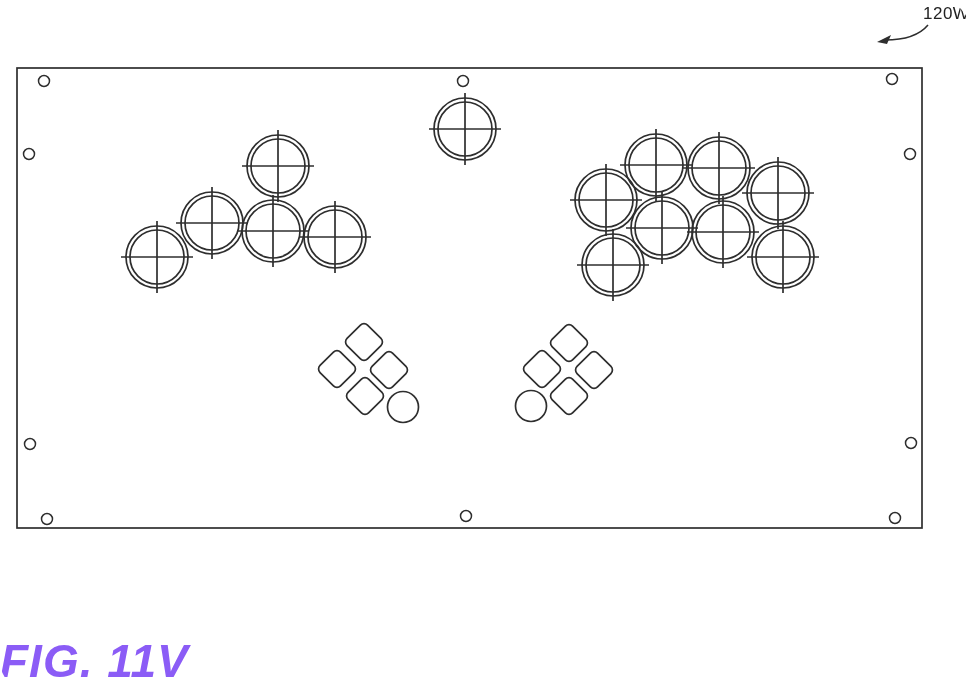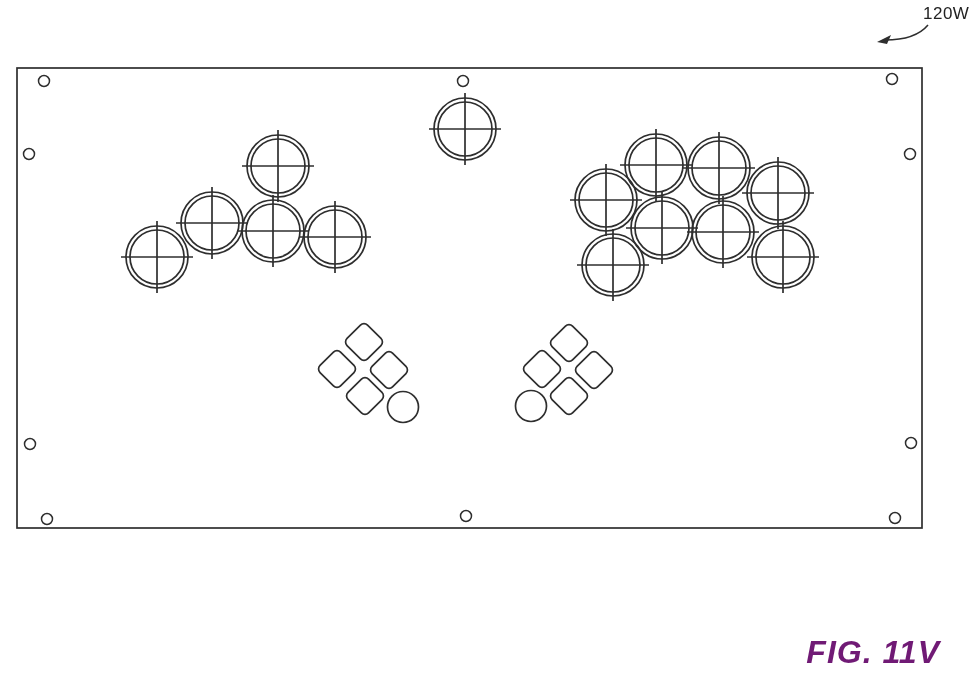--- a/index.html
+++ b/index.html
@@ -2,38 +2,39 @@
 <html><head>
 <meta charset="utf-8">
 <style>
   html,body{margin:0;padding:0;background:#ffffff;}
   .page{
     position:relative;
     width:970px;height:692px;
     background:#ffffff;
     font-family:"Liberation Sans", sans-serif;
     overflow:hidden;
+    border-radius:31px;
   }
   .drawing{position:absolute;left:0;top:0;}
   .ref-label{
     position:absolute;
     left:923px;top:4px;
     font-size:17px;
     color:#222;
     letter-spacing:0.5px;
   }
   .caption{
     position:absolute;
     left:0;top:634px;
     width:940px;
-    text-align:right;
-    font-size:32px;
+    text-align:left;
+    font-size:46px;
     font-weight:bold;
     font-style:italic;
-    color:#701a75;
+    color:#8b5cf6;
     letter-spacing:1px;
   }
 </style>
 </head>
 <body>
 
 <div class="page">
   <svg class="drawing" width="970" height="692" viewBox="0 0 970 692" xmlns="http://www.w3.org/2000/svg">
       <rect fill="none" stroke="#2e2e2e" stroke-width="1.7" x="17" y="68" width="905" height="460"></rect>
       <circle fill="none" stroke="#2e2e2e" stroke-width="1.5" cx="44" cy="81" r="5.5"></circle>

